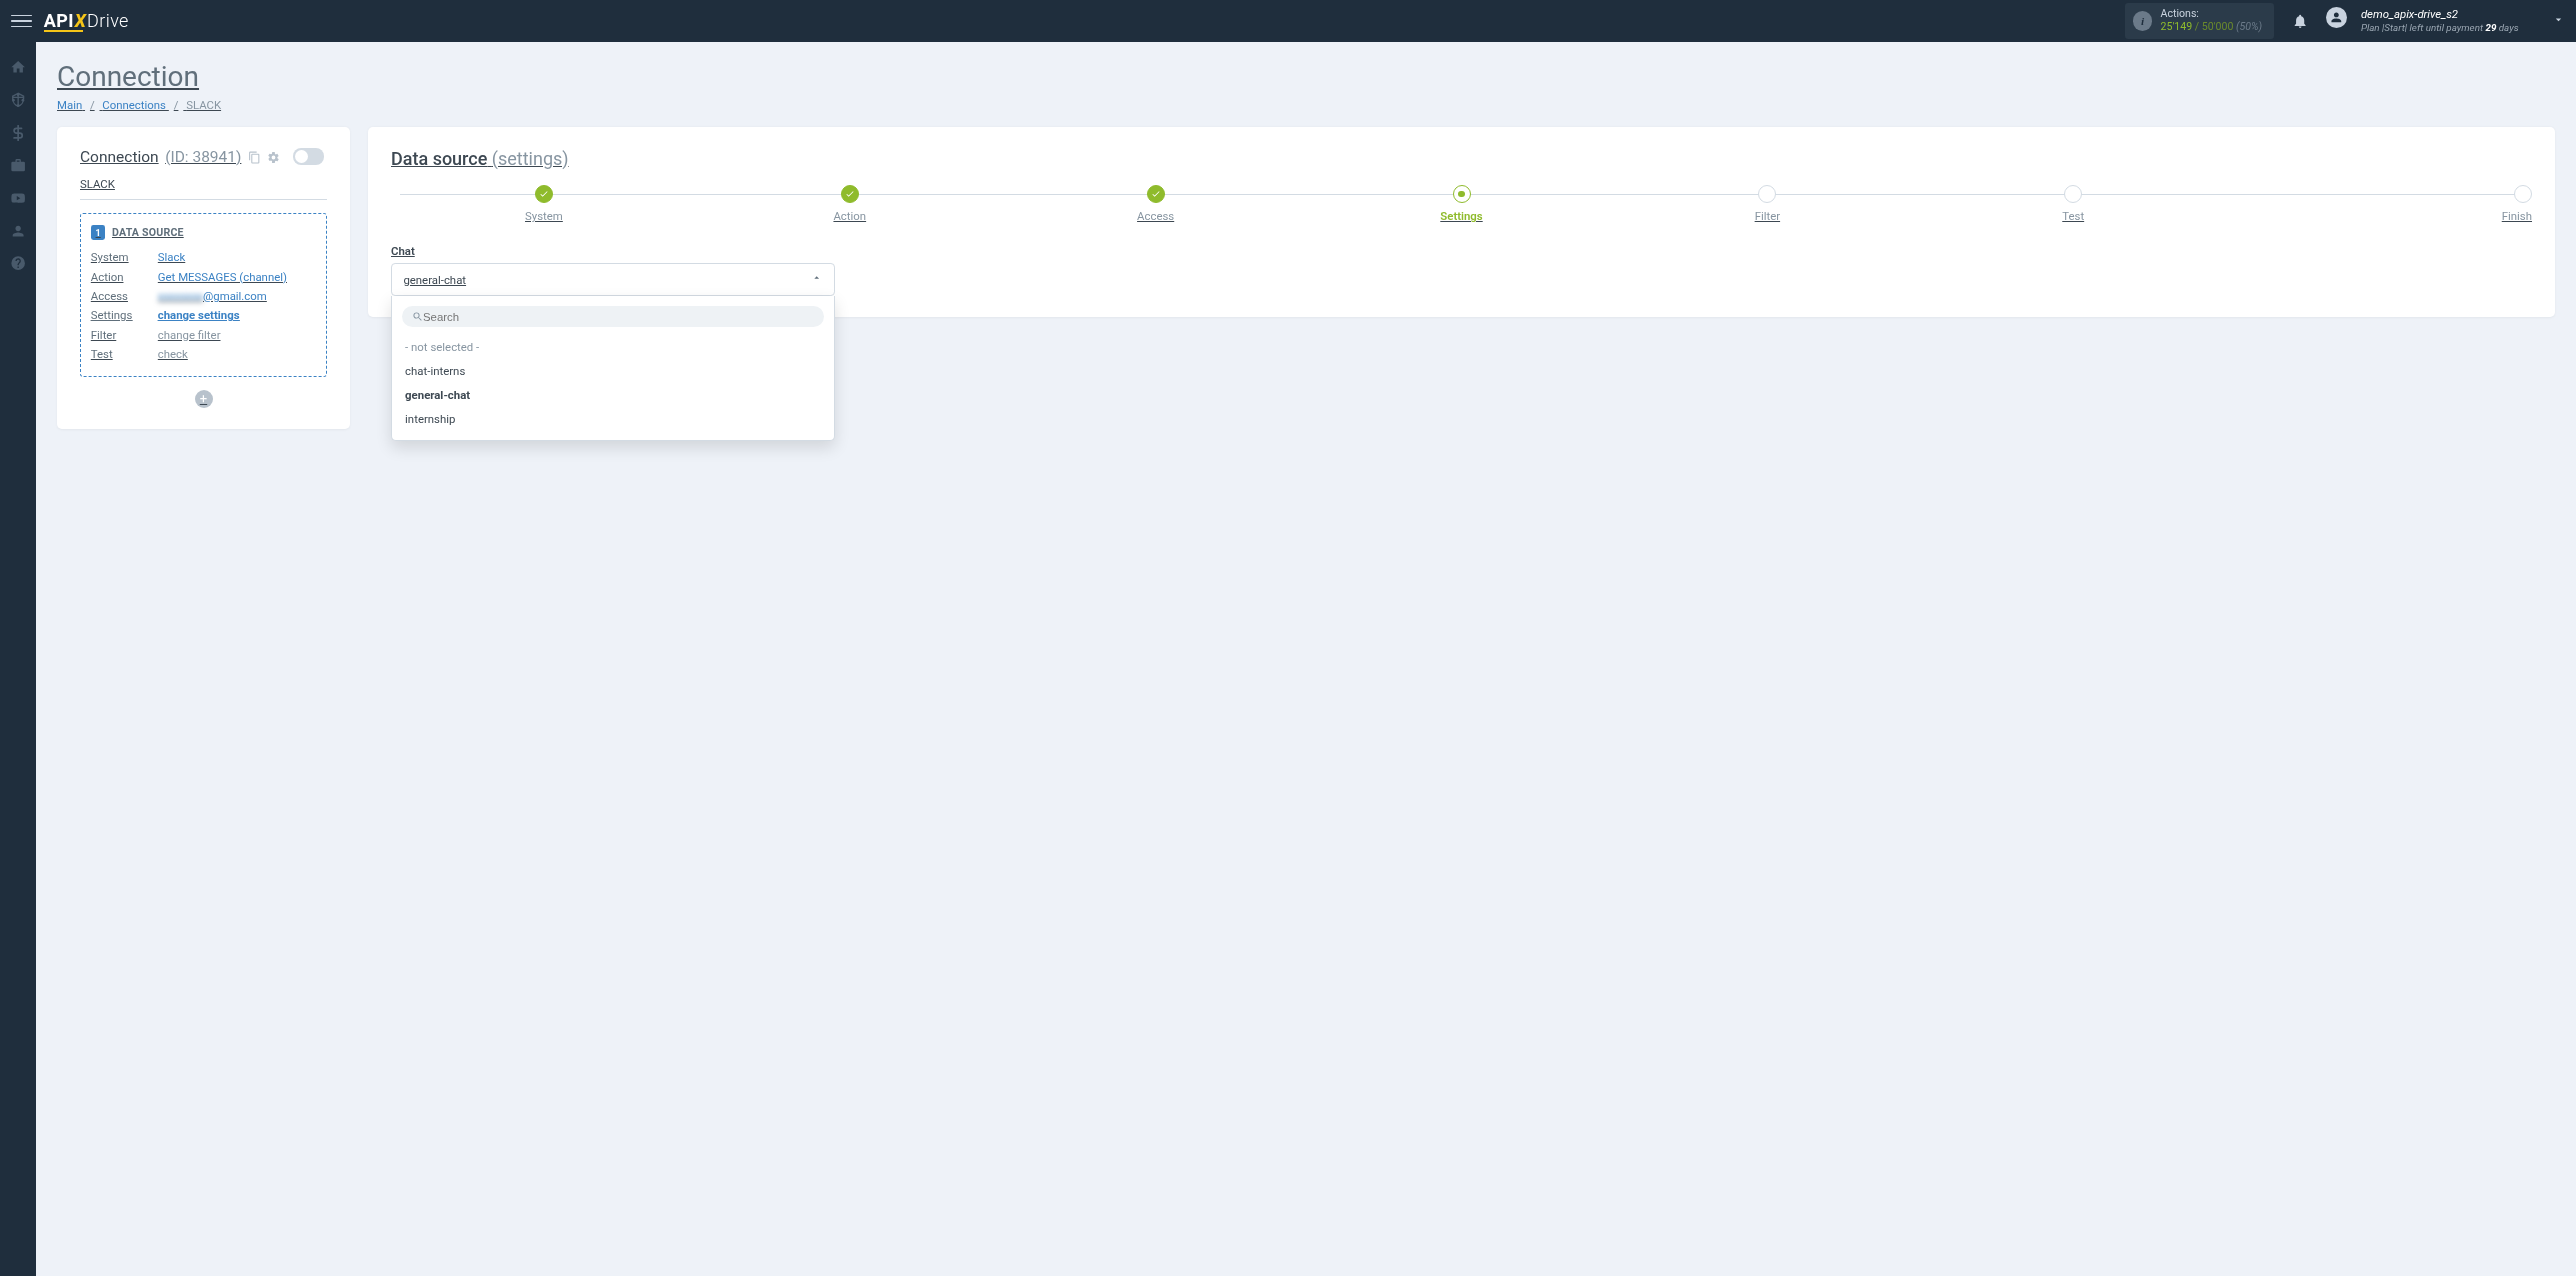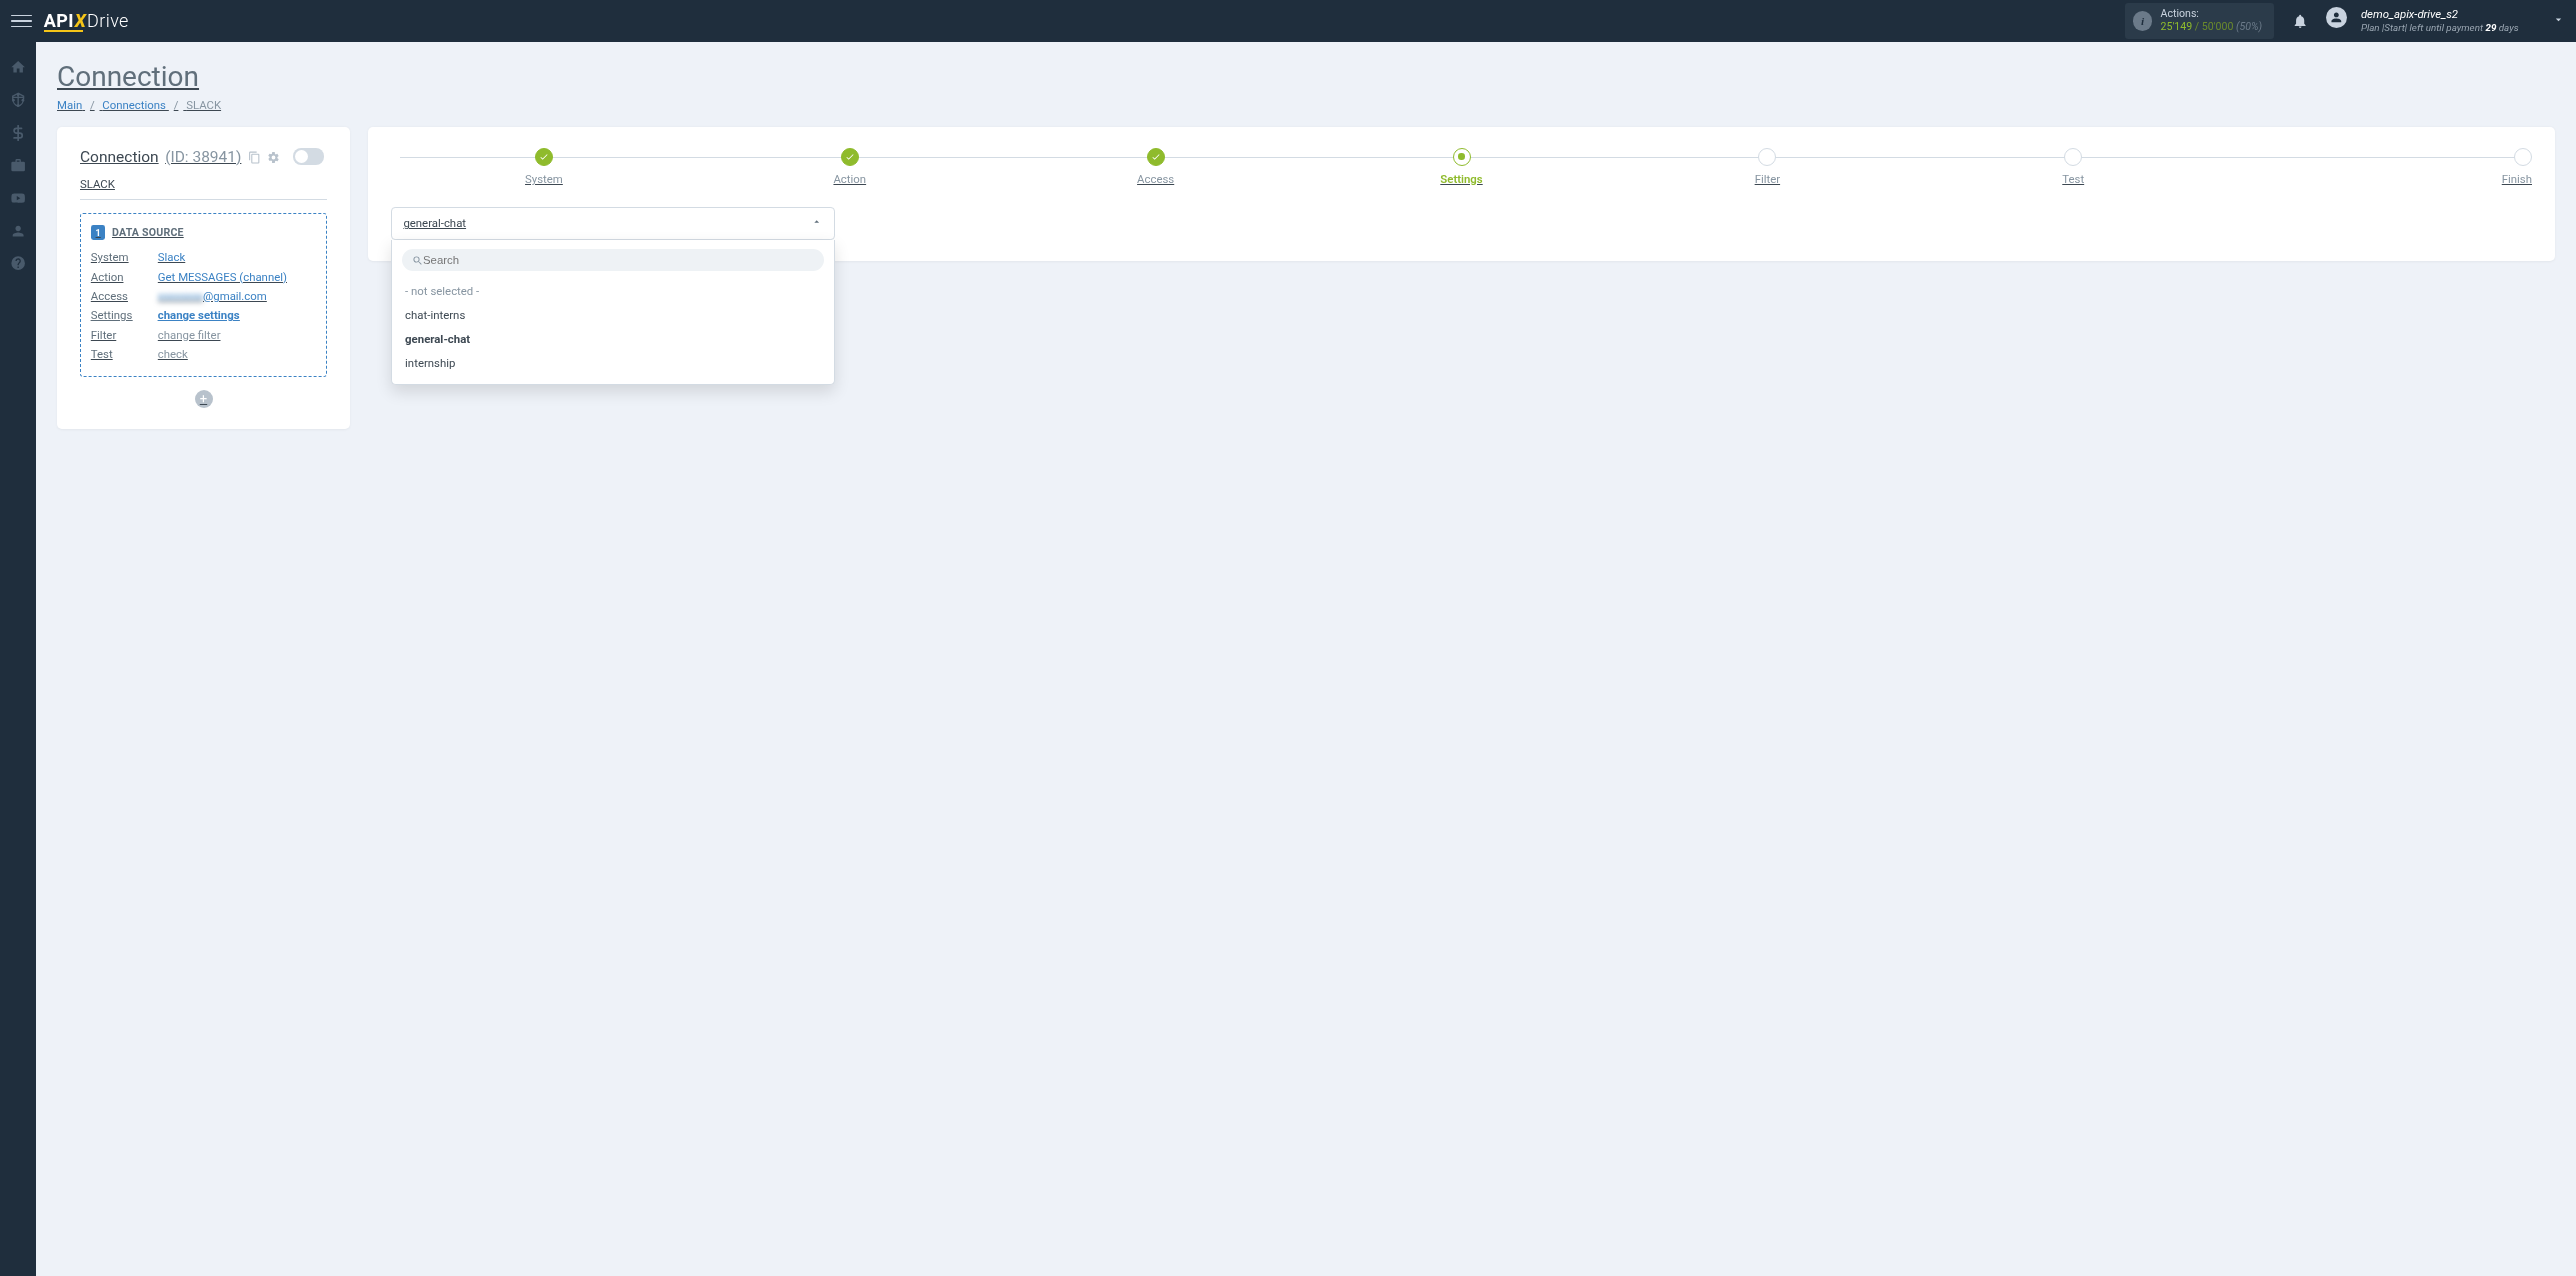--- a/index.html
+++ b/index.html
@@ -250,20 +250,21 @@
             </div>
           <div class="ds-row">
               <div class="k">Test</div>
               <div class="v gray">check</div>
             </div>
         </div>
         <div class="add-circle">+</div>
       </div>
 
       <div class="card right">
+        <div class="rc-title"><span>Data source</span> <span class="sub">(settings)</span></div>
 
         <div class="stepper">
           <div class="step-line"></div>
 
         <div class="step done">
               <div class="dot">
                 <svg viewBox="0 0 24 24">
                   <path d="M9 16.17L4.83 12l-1.42 1.41L9 19 21 7l-1.41-1.41z"></path>
                 </svg>
               </div>
@@ -296,20 +297,21 @@
             <div class="step ">
               <div class="dot"></div>
               <div class="sl">Test</div>
             </div>
             <div class="step ">
               <div class="dot"></div>
               <div class="sl">Finish</div>
             </div>
           </div>
 
+        <div class="field-label">Chat</div>
         <div class="select-wrap">
           <div class="select-box">
             <span>general-chat</span>
             <span class="chev2"><svg viewBox="0 0 24 24">
                   <path d="M7 14l5-5 5 5z"></path>
                 </svg></span>
           </div>
           <div class="dropdown">
             <div class="search-box">
               <svg viewBox="0 0 24 24">

